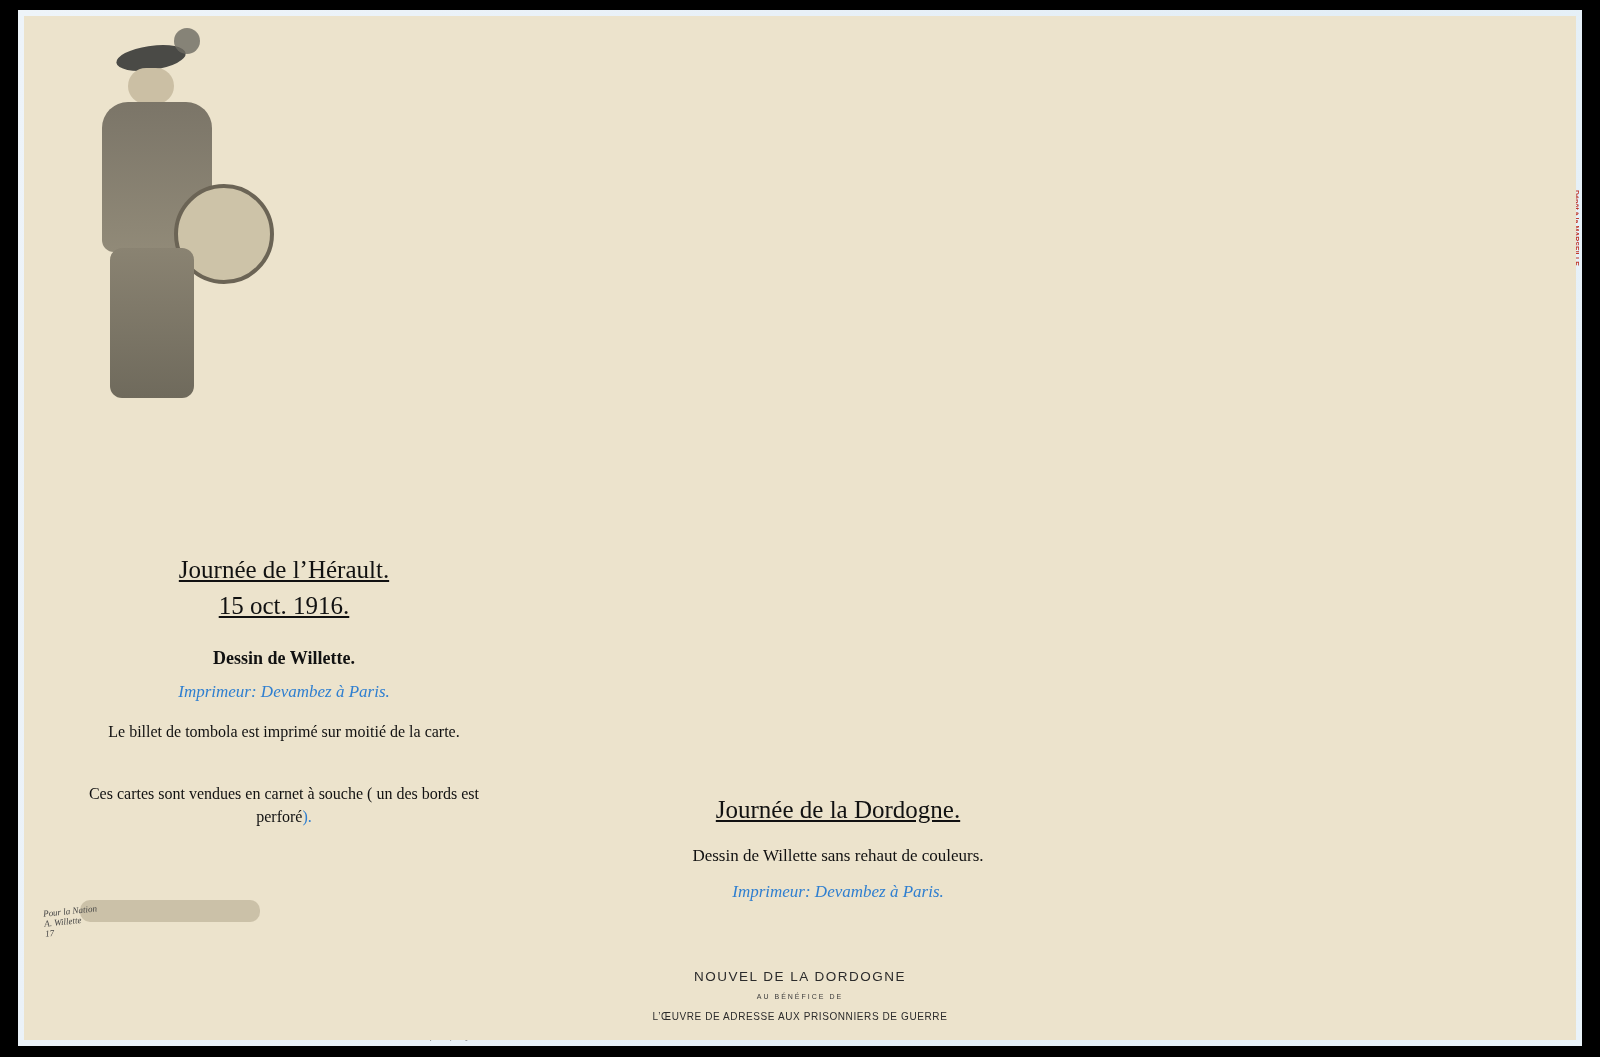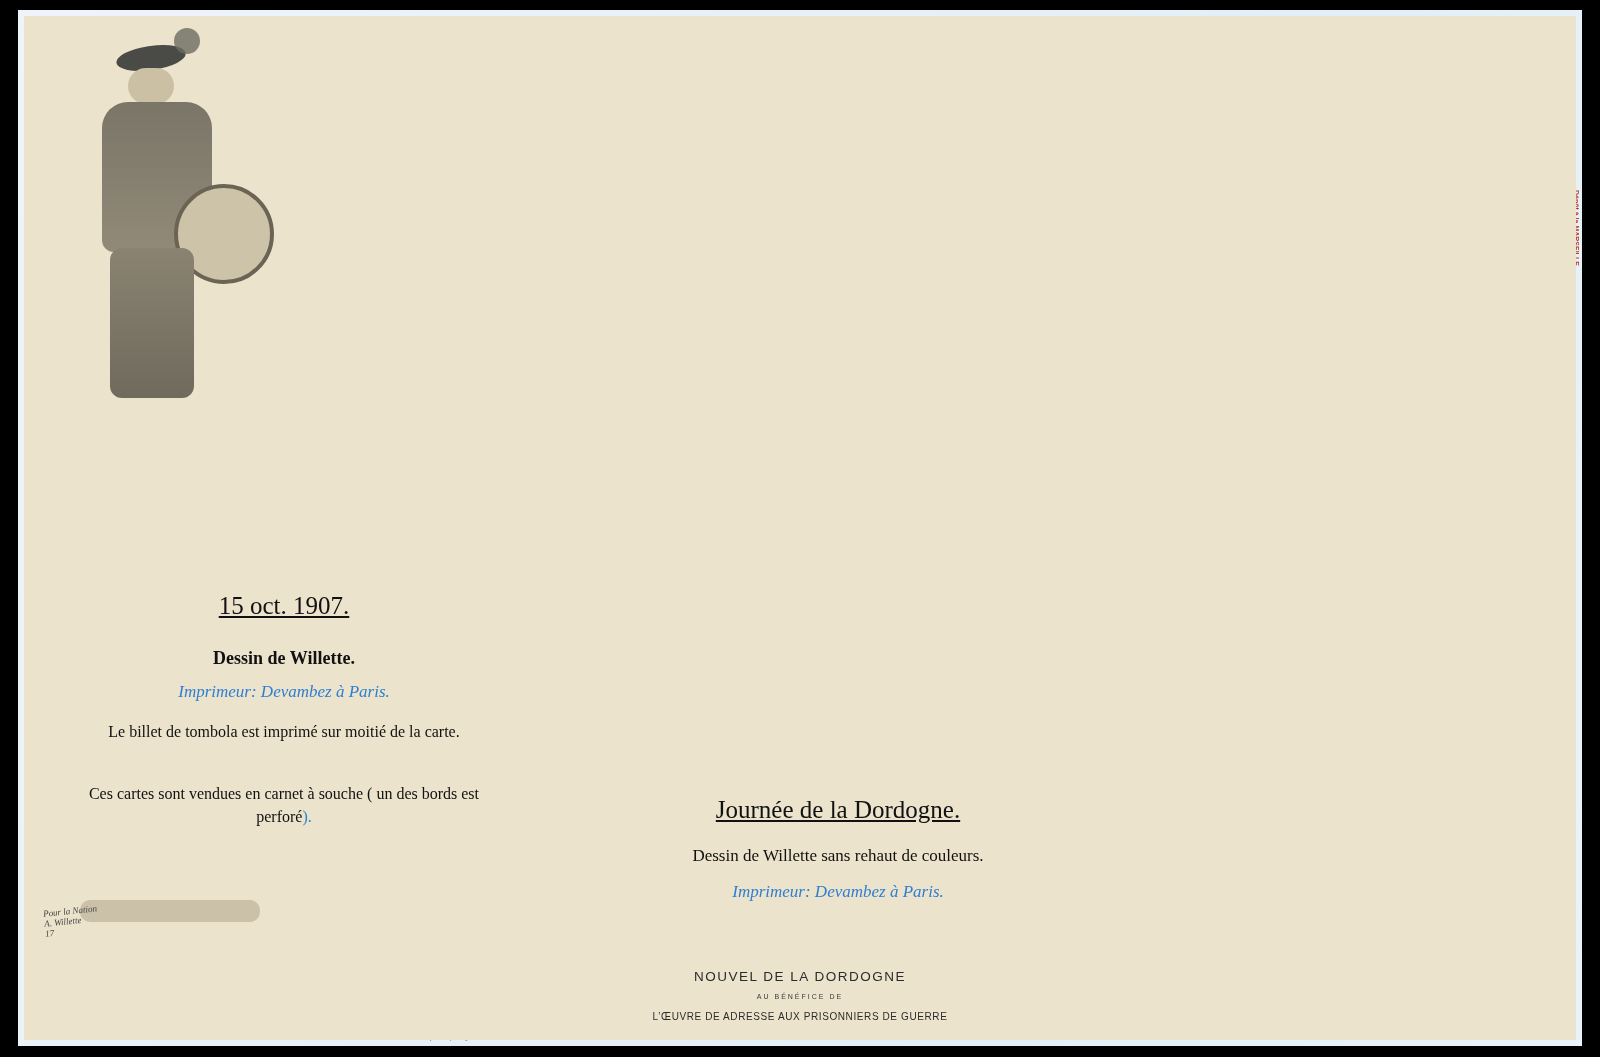--- a/index.html
+++ b/index.html
@@ -359,22 +359,25 @@
     <div class="sem-sign">
       <div>Pour la Nation</div>
       <div>A. Willette</div>
       <div>17</div>
     </div>
     <div class="sem-t1">NOUVEL DE LA DORDOGNE</div>
     <div class="sem-t2">AU BÉNÉFICE DE</div>
     <div class="sem-t3">L’ŒUVRE DE ADRESSE AUX PRISONNIERS DE GUERRE</div>
   </div>
 
+  <div class="cap c1-l1">
+    <span class="u">Journée de l’Hérault.</span>
+  </div>
   <div class="cap c1-l2">
-    <span class="u">15 oct. 1907.</span>
+    <span class="u">15 oct. 1916.</span>
   </div>
   <div class="cap c1-l3">Dessin de Willette.</div>
   <div class="cap c1-l4 blue">Imprimeur: Devambez à Paris.</div>
   <div class="cap c1-l6">
     <span>Ces cartes sont vendues en carnet à souche ( un des bords est perforé</span><span class="blue" style="font-style:normal">).</span>
   </div>
   <div class="cap c1-l5">Le billet de tombola est imprimé sur moitié de la carte.</div>
 
   <div class="cap c3-l2">Dessin de Willette sans rehaut de couleurs.</div>
   <div class="cap c3-l1">

